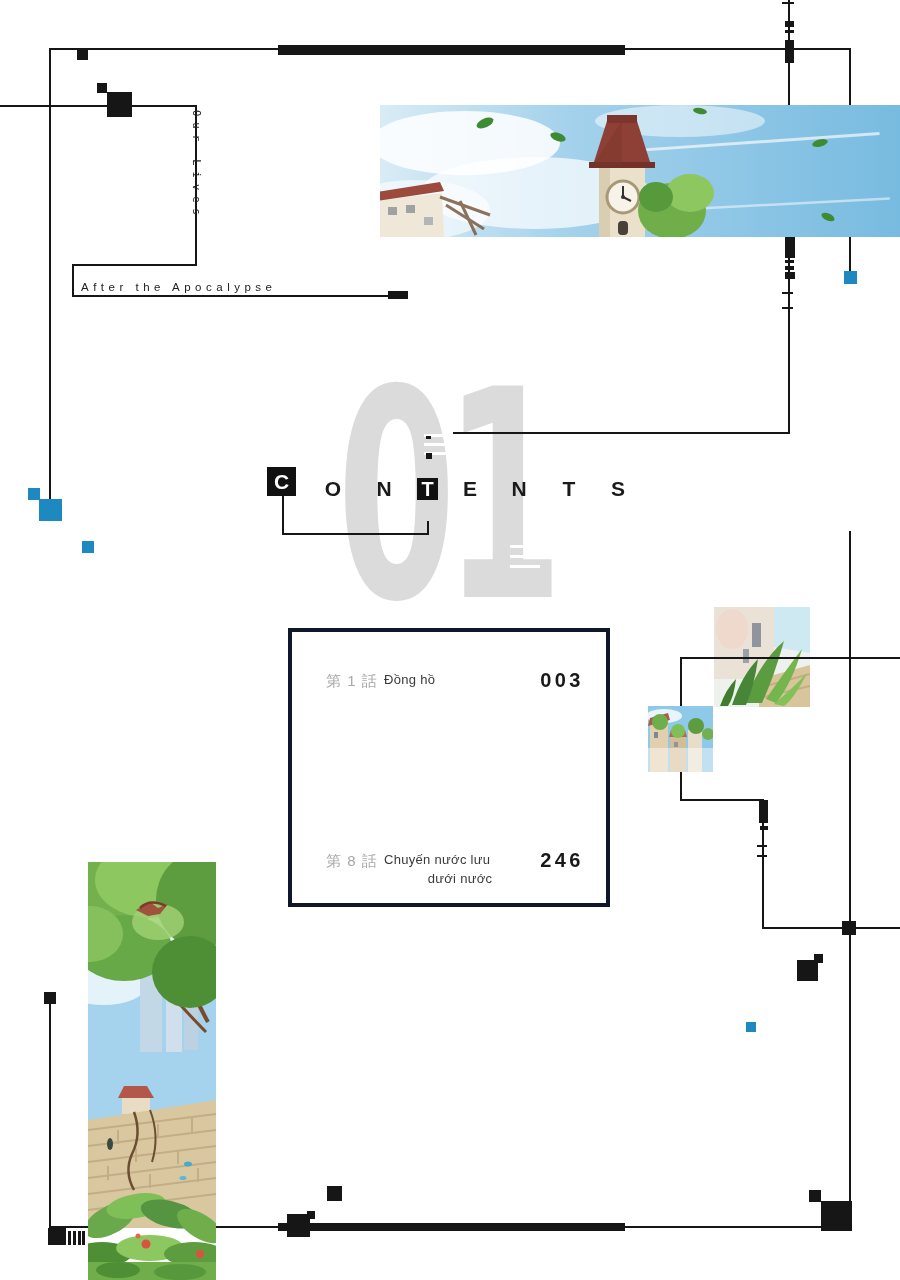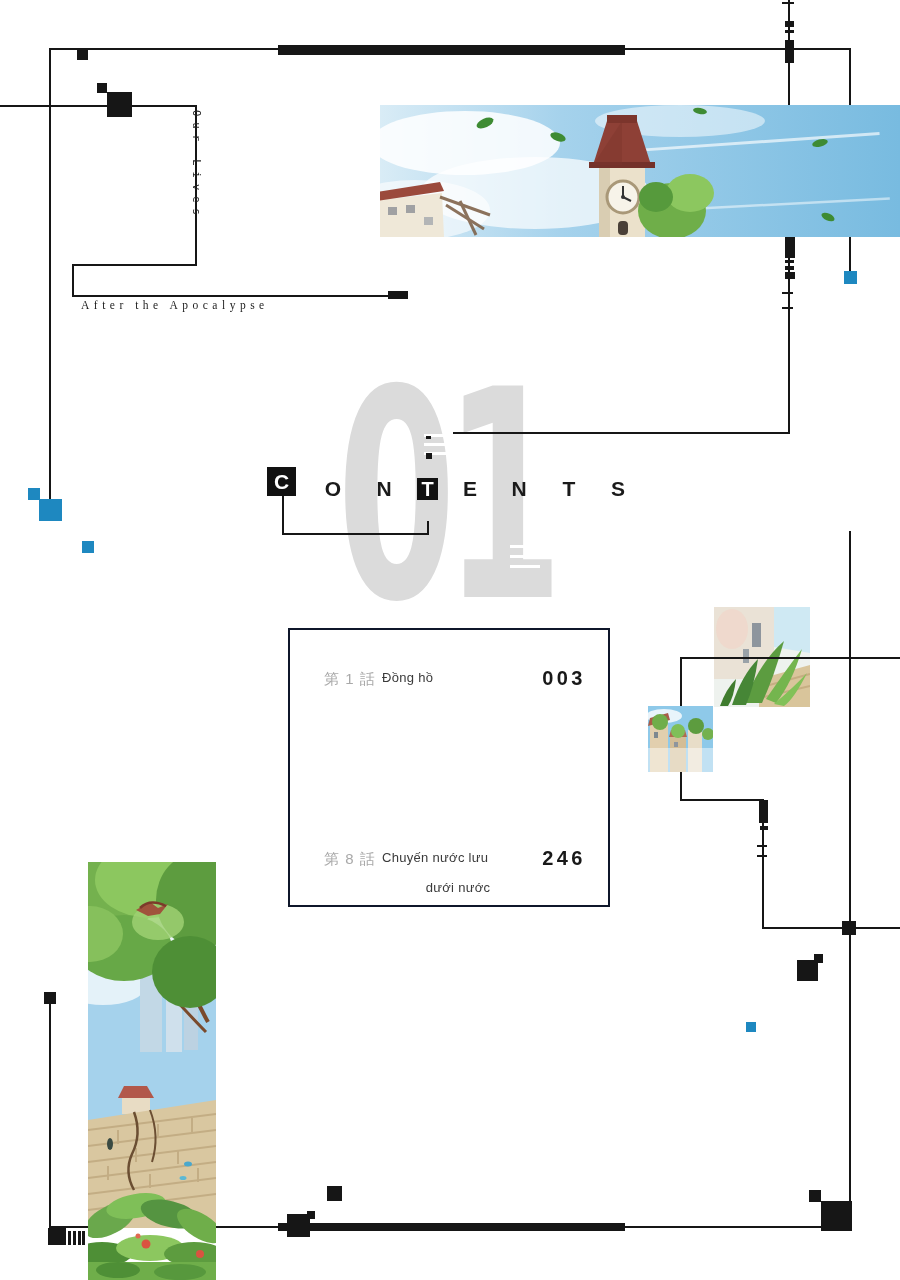--- a/index.html
+++ b/index.html
@@ -11,35 +11,35 @@
   .bsq{position:absolute;background:#1e88c0;z-index:3;}
   .white-slit{position:absolute;background:#ffffff;z-index:2;}
   
   .vol-num{position:absolute;left:337px;top:352px;z-index:1;
     font-family:"DejaVu Sans",sans-serif;font-weight:bold;font-size:290px;line-height:290px;
     color:#dbdbdb;letter-spacing:-20px;transform:scaleX(.59);transform-origin:left top;}
   
   .v-title{position:absolute;left:191px;top:110px;height:130px;z-index:5;
     writing-mode:vertical-rl;text-orientation:sideways;
     font-family:"DejaVu Sans Mono",monospace;font-size:10.5px;letter-spacing:6px;color:#222;}
-  .subtitle{position:absolute;left:81px;top:299px;z-index:5;
-    font-family:Liberation Serif, serif;font-size:11.5px;letter-spacing:4.5px;color:#1d1d1d;white-space:nowrap;}
+  .subtitle{position:absolute;left:81px;top:281px;z-index:5;
+    font-family:Liberation Sans, sans-serif;font-size:11.5px;letter-spacing:4.5px;color:#1d1d1d;white-space:nowrap;}
   
   .c-letter{position:absolute;top:477px;width:30px;text-align:center;z-index:5;
     font-size:21px;font-weight:600;color:#1a1a1a;}
   .c-boxed{background:#111;color:#fff;z-index:5;text-align:center;position:absolute;font-weight:600;}
   .c-box-c{left:267px;top:467px;width:29px;height:29px;line-height:30px;font-size:21px;}
   .c-box-t{left:417px;top:478px;width:21px;height:22px;line-height:23px;font-size:20px;}
   
   .toc{position:absolute;left:288px;top:628px;width:322px;height:279px;
-    border:2px solid #0f172a;background:#fff;z-index:4;box-sizing:border-box;}
+    border:4px solid #0f172a;background:#fff;z-index:4;box-sizing:border-box;}
   .toc-row{position:absolute;left:0;width:100%;height:22px;}
   .toc-label{position:absolute;left:34px;top:0;font-size:15px;color:#a9a9a9;letter-spacing:1px;white-space:nowrap;}
   .toc-title{position:absolute;left:92px;top:0;width:152px;font-size:13px;color:#3a3a3a;letter-spacing:.3px;}
-  .toc-title .l2{display:block;text-align:center;margin-top:15px;}
+  .toc-title .l2{display:block;text-align:center;margin-top:4px;}
   .toc-page{position:absolute;right:22px;top:-3px;font-size:20px;font-weight:bold;
     color:#191919;letter-spacing:3.5px;}
   
   .img{position:absolute;z-index:4;}
   .img svg{display:block;width:100%;height:100%;}
   .img-under{z-index:2;}
 </style>
 </head>
 <body>
 

